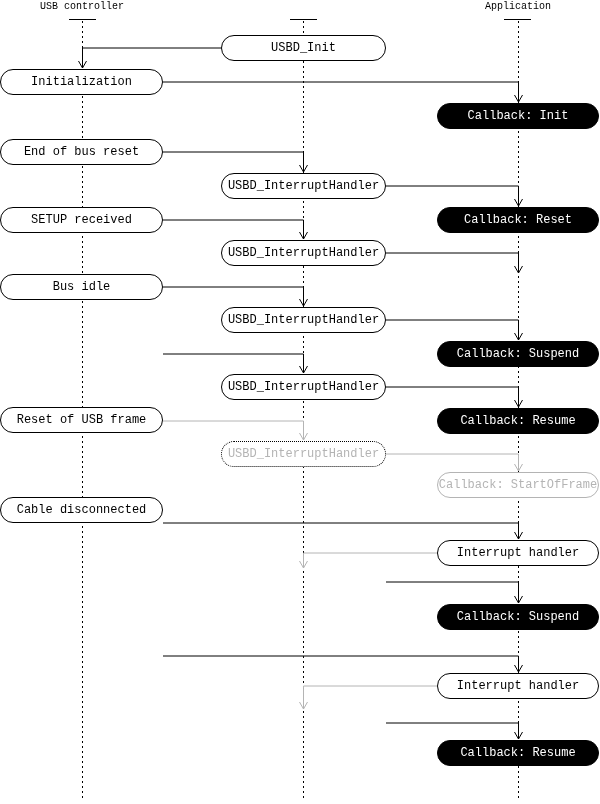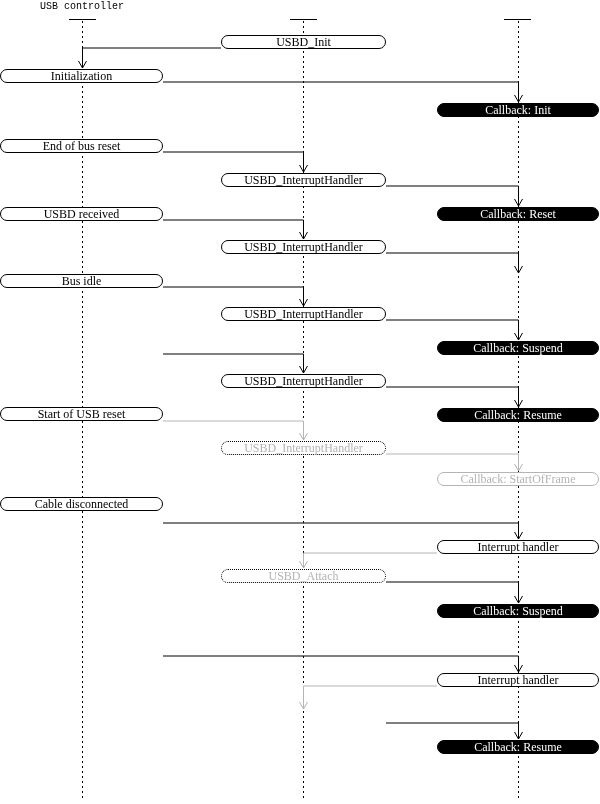--- a/index.html
+++ b/index.html
@@ -17,24 +17,24 @@
   svg.connectors{position:absolute;left:0;top:0;z-index:1;}
   .connectors path{fill:none;stroke-width:1;}
   .connectors .k{stroke:var(--active);}
   .connectors .g{stroke:var(--inactive);}
   .connectors .life{stroke:var(--active);stroke-dasharray:2 3;}
   .hdr{
     position:absolute;top:1px;width:160px;text-align:center;
     font-size:10px;color:var(--active);z-index:2;white-space:nowrap;
   }
   .box{
-    position:absolute;height:14px;box-sizing:border-box;z-index:2;
+    position:absolute;height:26px;box-sizing:border-box;z-index:2;
     border:1px solid var(--active);border-radius:13px;background:#fff;
     display:flex;align-items:center;justify-content:center;
-    font-size:12px;line-height:1;white-space:nowrap;color:var(--active);font-family:Liberation Serif, serif;
+    font-size:12px;line-height:1;white-space:nowrap;color:var(--active);
   }
   .left{left:0;width:163px;}
   .mid{left:221px;width:165px;}
   .right{left:437px;width:162px;}
   .cb{background:var(--callback-bg);color:var(--callback-fg);border-color:var(--callback-bg);}
   .ghost-dotted{border-style:dotted;color:var(--inactive);}
   .ghost-gray{border-color:var(--inactive);color:var(--inactive);}
 </style>
 </head>
 <body>
@@ -65,37 +65,37 @@
     <path class="g" d="M386 454 L518.5 454 L518.5 471 M514.5 464 L518.5 471 L522.5 464"></path>
     <path class="k" d="M163 523 L518.5 523 L518.5 539 M514.5 532 L518.5 539 L522.5 532"></path>
     <path class="g" d="M437 553 L303.5 553 L303.5 568 M299.5 561 L303.5 568 L307.5 561"></path>
     <path class="k" d="M386 582 L518.5 582 L518.5 603 M514.5 596 L518.5 603 L522.5 596"></path>
     <path class="k" d="M163 656 L518.5 656 L518.5 672 M514.5 665 L518.5 672 L522.5 665"></path>
     <path class="g" d="M437 686 L303.5 686 L303.5 709 M299.5 702 L303.5 709 L307.5 702"></path>
     <path class="k" d="M386 723 L518.5 723 L518.5 739 M514.5 732 L518.5 739 L522.5 732"></path>
   </svg>
 
   <div class="hdr" style="left:2px">USB controller</div>
+  <div class="hdr" style="left:438px">Application</div>
 
   <div class="box mid" style="top:35px">USBD_Init</div>
   <div class="box right cb" style="top:103px">Callback: Init</div>
   <div class="box left" style="top:69px">Initialization</div>
   <div class="box left" style="top:139px">End of bus reset</div>
   <div class="box mid" style="top:173px">USBD_InterruptHandler</div>
-  <div class="box left" style="top:207px">USBD received</div>
+  <div class="box left" style="top:207px">SETUP received</div>
   <div class="box right cb" style="top:207px">Callback: Reset</div>
   <div class="box mid" style="top:240px">USBD_InterruptHandler</div>
   <div class="box left" style="top:274px">Bus idle</div>
   <div class="box mid" style="top:307px">USBD_InterruptHandler</div>
   <div class="box right cb" style="top:341px">Callback: Suspend</div>
   <div class="box mid" style="top:374px">USBD_InterruptHandler</div>
-  <div class="box left" style="top:407px">Start of USB reset</div>
+  <div class="box left" style="top:407px">Reset of USB frame</div>
   <div class="box right cb" style="top:408px">Callback: Resume</div>
   <div class="box mid ghost-dotted" style="top:441px">USBD_InterruptHandler</div>
   <div class="box right ghost-gray" style="top:472px">Callback: StartOfFrame</div>
   <div class="box left" style="top:497px">Cable disconnected</div>
   <div class="box right" style="top:540px">Interrupt handler</div>
-  <div class="box mid ghost-dotted" style="top:569px">USBD_Attach</div>
   <div class="box right cb" style="top:604px">Callback: Suspend</div>
   <div class="box right" style="top:673px">Interrupt handler</div>
   <div class="box right cb" style="top:740px">Callback: Resume</div>
 
 </div>
 
 </body></html>

